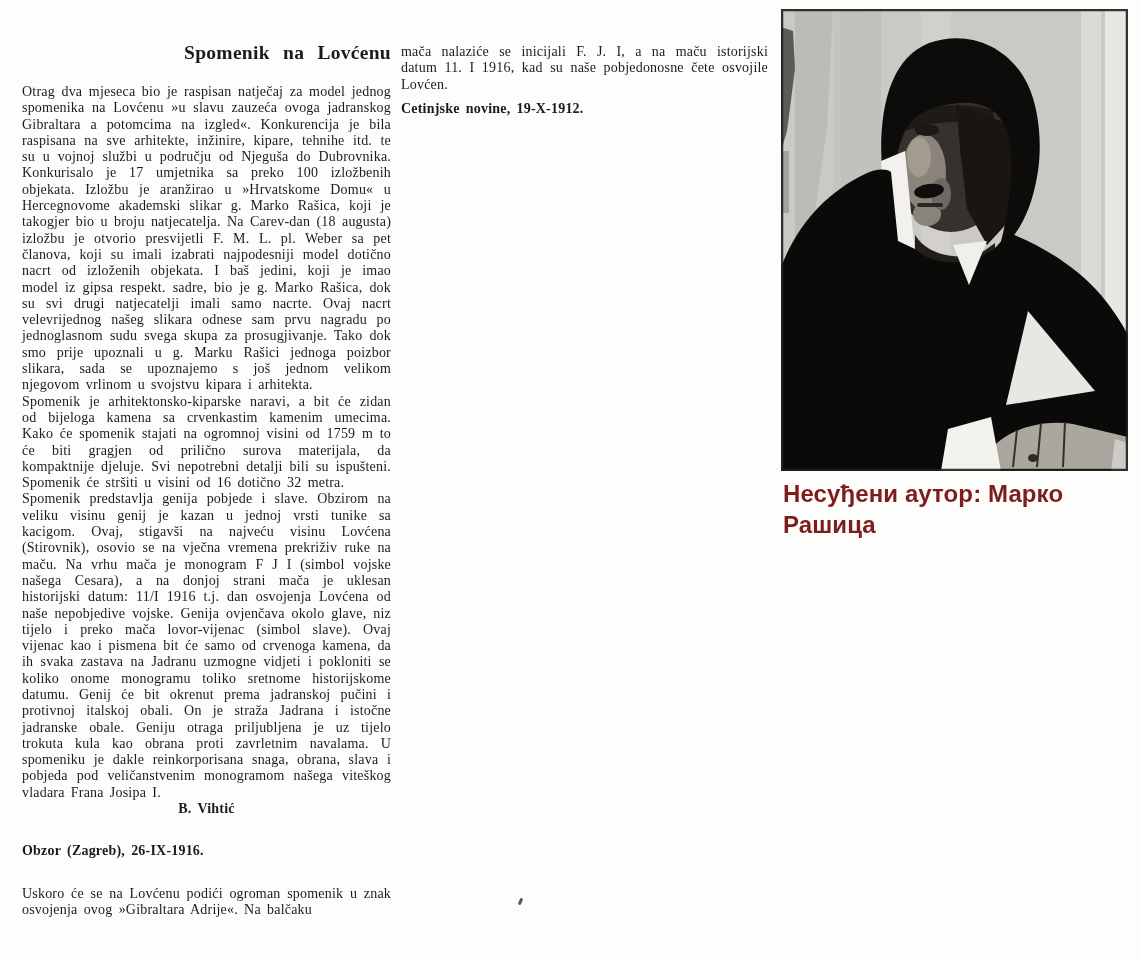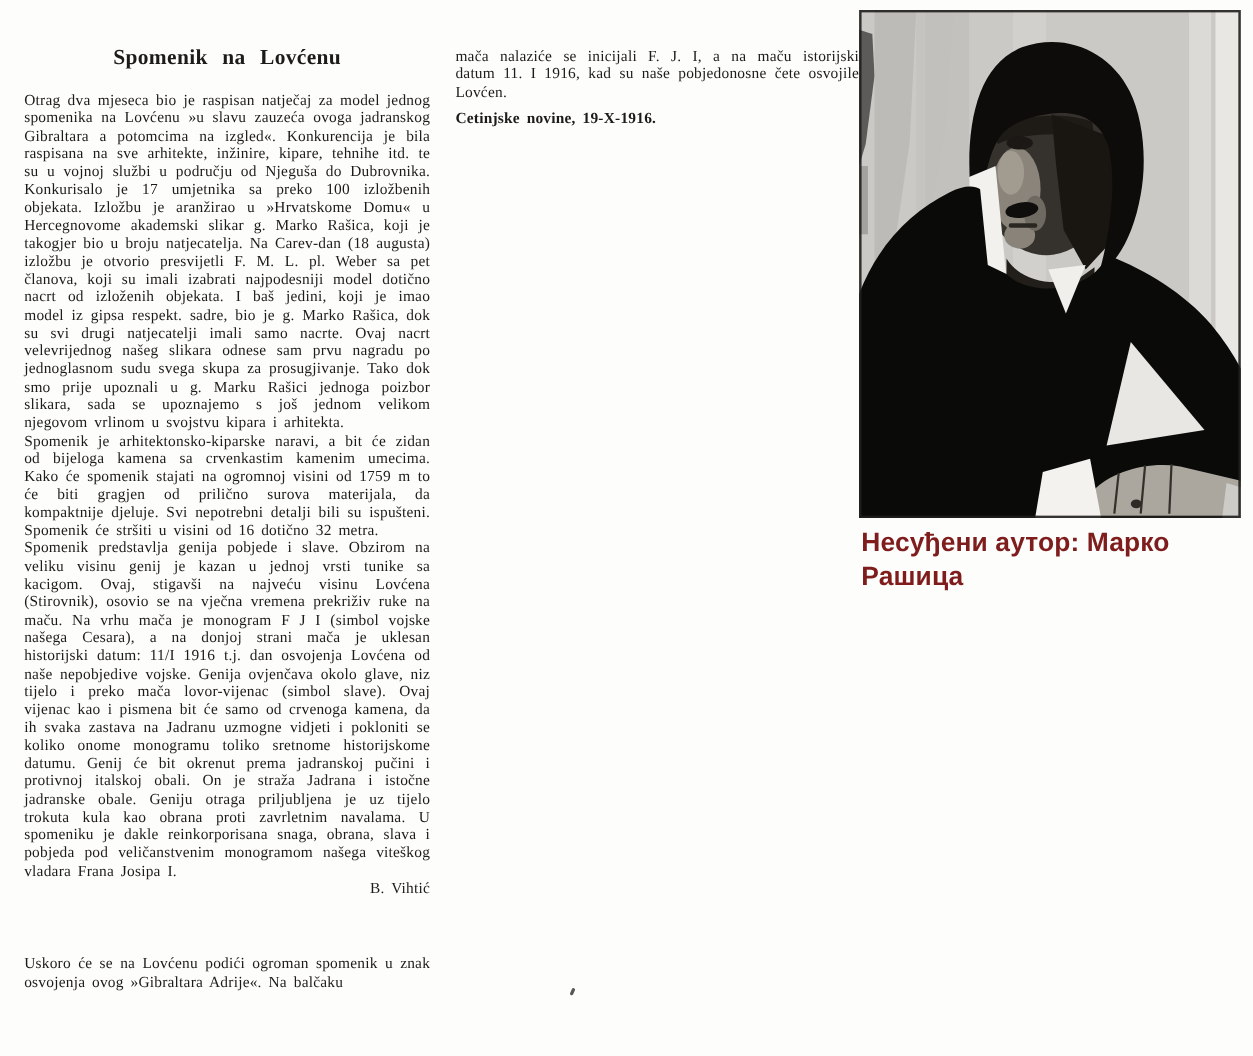--- a/index.html
+++ b/index.html
@@ -17,31 +17,31 @@
     position:absolute;
     color:#1d1b19;
     font-size:14px;
     line-height:16.3px;
     letter-spacing:0.2px;
     word-spacing:2.5px;
     text-align:justify;
   }
   .col p{margin:0;}
   .col-left{left:22px;top:42px;width:369px;}
-  .col-mid{left:414px;top:44px;width:367px;}
+  .col-mid{left:401px;top:44px;width:367px;}
   .article-title{
     font-weight:700;
     font-size:19.5px;
     line-height:22px;
     word-spacing:8px;
     letter-spacing:0.3px;
-    text-align:center;
+    text-align:right;
     margin:0 0 20px 0;
   }
-  .byline{font-weight:400;text-align:right;margin-top:2px;}
+  .byline{font-weight:700;text-align:center;margin-top:2px;}
   .citation{font-weight:700;text-align:left;margin-top:1px;}
   .vgap{height:26px;}
   .vgap-sm{height:8px;}
   
   .photo{
     position:absolute;left:781px;top:9px;width:347px;height:462px;
   }
   .photo svg{display:block;width:347px;height:462px;}
   .photo-caption{
     position:absolute;left:783px;top:478px;width:300px;
@@ -68,28 +68,29 @@
 
 <div class="page">
 
   <div class="col col-left">
     <h1 class="article-title">Spomenik na Lovćenu</h1>
     <p>Otrag dva mjeseca bio je raspisan natječaj za model jednog spomenika na Lovćenu »u slavu zauzeća ovoga jadranskog Gibraltara a potomcima na izgled«. Konkurencija je bila raspisana na sve arhitekte, inžinire, kipare, tehnihe itd. te su u vojnoj službi u području od Njeguša do Dubrovnika. Konkurisalo je 17 umjetnika sa preko 100 izložbenih objekata. Izložbu je aranžirao u »Hrvatskome Domu« u Hercegnovome akademski slikar g. Marko Rašica, koji je takogjer bio u broju natjecatelja. Na Carev-dan (18 augusta) izložbu je otvorio presvijetli F. M. L. pl. Weber sa pet članova, koji su imali izabrati najpodesniji model dotično nacrt od izloženih objekata. I baš jedini, koji je imao model iz gipsa respekt. sadre, bio je g. Marko Rašica, dok su svi drugi natjecatelji imali samo nacrte. Ovaj nacrt velevrijednog našeg slikara odnese sam prvu nagradu po jednoglasnom sudu svega skupa za prosugjivanje. Tako dok smo prije upoznali u g. Marku Rašici jednoga poizbor slikara, sada se upoznajemo s još jednom velikom njegovom vrlinom u svojstvu kipara i arhitekta.</p>
     <p>Spomenik je arhitektonsko-kiparske naravi, a bit će zidan od bijeloga kamena sa crvenkastim kamenim umecima. Kako će spomenik stajati na ogromnoj visini od 1759 m to će biti gragjen od prilično surova materijala, da kompaktnije djeluje. Svi nepotrebni detalji bili su ispušteni. Spomenik će stršiti u visini od 16 dotično 32 metra.</p>
     <p>Spomenik predstavlja genija pobjede i slave. Obzirom na veliku visinu genij je kazan u jednoj vrsti tunike sa kacigom. Ovaj, stigavši na najveću visinu Lovćena (Stirovnik), osovio se na vječna vremena prekriživ ruke na maču. Na vrhu mača je monogram F J I (simbol vojske našega Cesara), a na donjoj strani mača je uklesan historijski datum: 11/I 1916 t.j. dan osvojenja Lovćena od naše nepobjedive vojske. Genija ovjenčava okolo glave, niz tijelo i preko mača lovor-vijenac (simbol slave). Ovaj vijenac kao i pismena bit će samo od crvenoga kamena, da ih svaka zastava na Jadranu uzmogne vidjeti i pokloniti se koliko onome monogramu toliko sretnome historijskome datumu. Genij će bit okrenut prema jadranskoj pučini i protivnoj italskoj obali. On je straža Jadrana i istočne jadranske obale. Geniju otraga priljubljena je uz tijelo trokuta kula kao obrana proti zavrletnim navalama. U spomeniku je dakle reinkorporisana snaga, obrana, slava i pobjeda pod veličanstvenim monogramom našega viteškog vladara Frana Josipa I.</p>
     <p class="byline">B. Vihtić</p>
     <div class="vgap"></div>
+    <p class="citation">Obzor (Zagreb), 26-IX-1916.</p>
     <div class="vgap"></div>
     <p>Uskoro će se na Lovćenu podići ogroman spomenik u znak osvojenja ovog »Gibraltara Adrije«. Na balčaku</p>
   </div>
 
   <div class="col col-mid">
     <p>mača nalaziće se inicijali F. J. I, a na maču istorijski datum 11. I 1916, kad su naše pobjedonosne čete osvojile Lovćen.</p>
     <div class="vgap-sm"></div>
-    <p class="citation">Cetinjske novine, 19-X-1916.</p>
+    <p class="citation">Cetinjske novine, 19-X-1912.</p>
   </div>
 
   <div class="photo">
     <svg viewBox="0 0 347 462" xmlns="http://www.w3.org/2000/svg">
 
       <rect width="347" height="462" fill="#cbc9c6"></rect>
       <rect x="60" width="40" height="462" fill="#c3c1be"></rect>
       <rect x="140" width="30" height="462" fill="#d2d0cd"></rect>
       <rect x="300" width="20" height="462" fill="#dcdad7"></rect>
       <rect x="324" width="23" height="462" fill="#e8e7e4"></rect>

